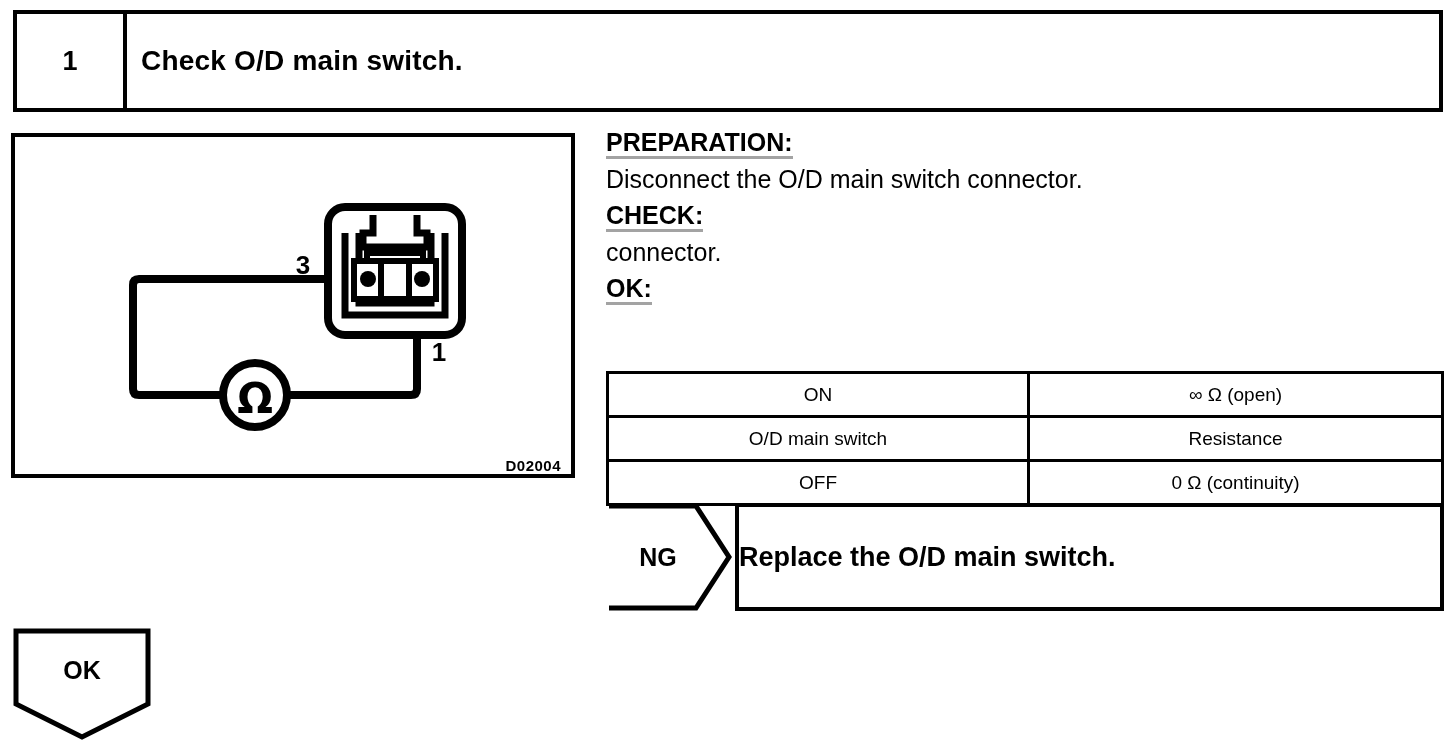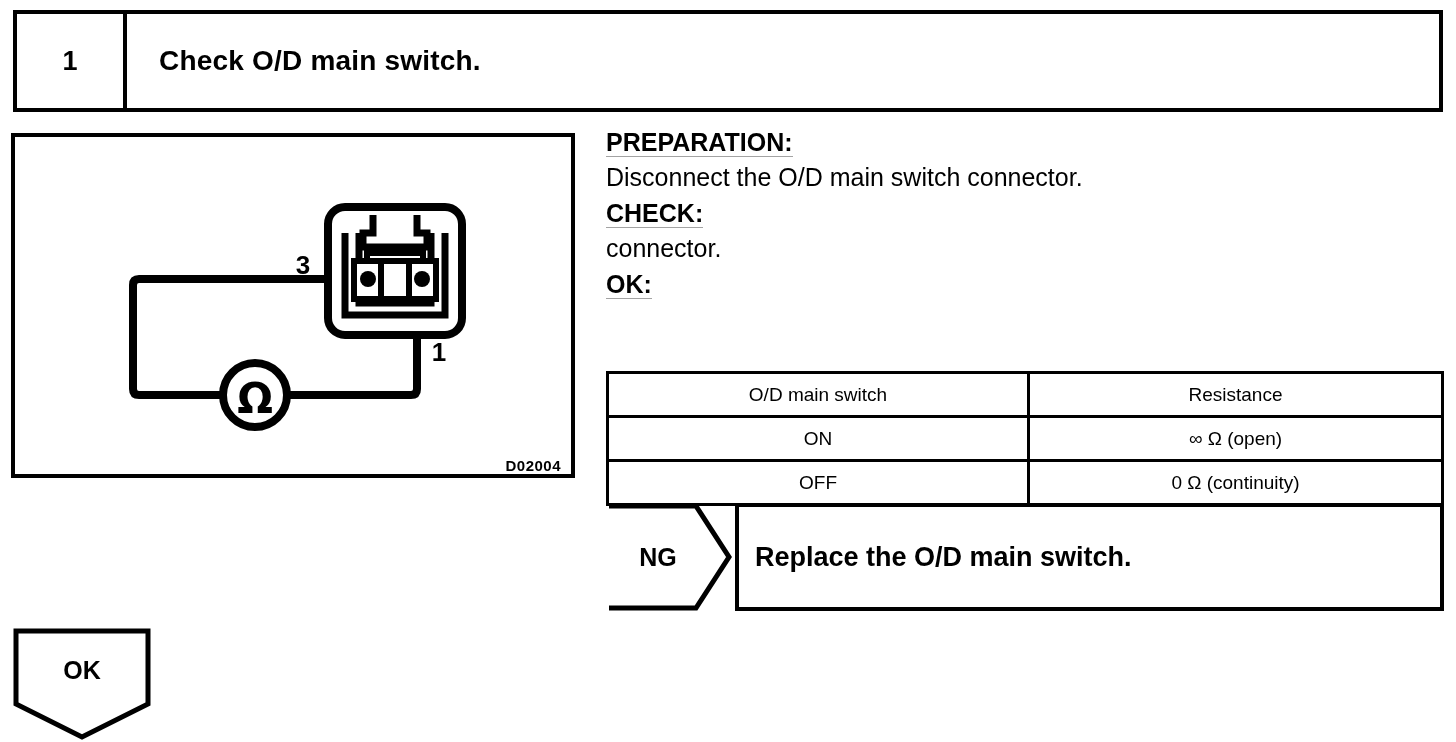--- a/index.html
+++ b/index.html
@@ -34,21 +34,21 @@
     display: flex;
     align-items: center;
     justify-content: center;
     font-size: 27px;
     font-weight: bold;
   }
   .step-title-cell {
     flex: 1;
     display: flex;
     align-items: center;
-    padding-left: 32px;
+    padding-left: 14px;
     font-size: 28px;
     font-weight: bold;
     letter-spacing: 0.2px;
   }
 
   
   .figure-panel {
     position: absolute;
     left: 11px;
     top: 133px;
@@ -76,21 +76,21 @@
   .text-column {
     position: absolute;
     left: 606px;
     top: 128px;
     width: 840px;
   }
   .section-heading {
     font-size: 25px;
     font-weight: bold;
     display: inline-block;
-    border-bottom: 1px solid #a3a3a3;
+    border-bottom: 3px solid #a3a3a3;
     line-height: 1.12;
     margin: 0;
   }
   .heading-row { margin-bottom: 3px; }
   .body-line {
     font-size: 25px;
     line-height: 1.36;
     margin: 0;
   }
   .gap-small { height: 5px; }
@@ -143,21 +143,20 @@
   .ng-action-box {
     position: absolute;
     left: 129px;
     top: 0;
     width: 709px;
     height: 108px;
     box-sizing: border-box;
     border: 4px solid #000;
     display: flex;
     align-items: center;
-    padding-left: 16px;
     font-size: 27px;
     font-weight: bold;
   }
 
   
   .ok-banner {
     position: absolute;
     left: 13px;
     top: 628px;
     width: 148px;
@@ -232,26 +231,26 @@
   <p class="body-line">connector.</p>
   <div class="gap-small"></div>
   <div class="heading-row">
     <span class="section-heading">OK:</span>
   </div>
 </div>
 
 <table class="spec-table">
   <tbody>
     <tr>
+      <td class="col-left">ON</td>
+      <td>∞ Ω (open)</td>
+    </tr>
+    <tr>
       <td class="col-left">O/D main switch</td>
       <td>Resistance</td>
-    </tr>
-    <tr>
-      <td class="col-left">ON</td>
-      <td>∞ Ω (open)</td>
     </tr>
     <tr>
       <td class="col-left">OFF</td>
       <td>0 Ω (continuity)</td>
     </tr>
   </tbody>
 </table>
 
 <div class="ng-row">
   <div class="ng-tag">

